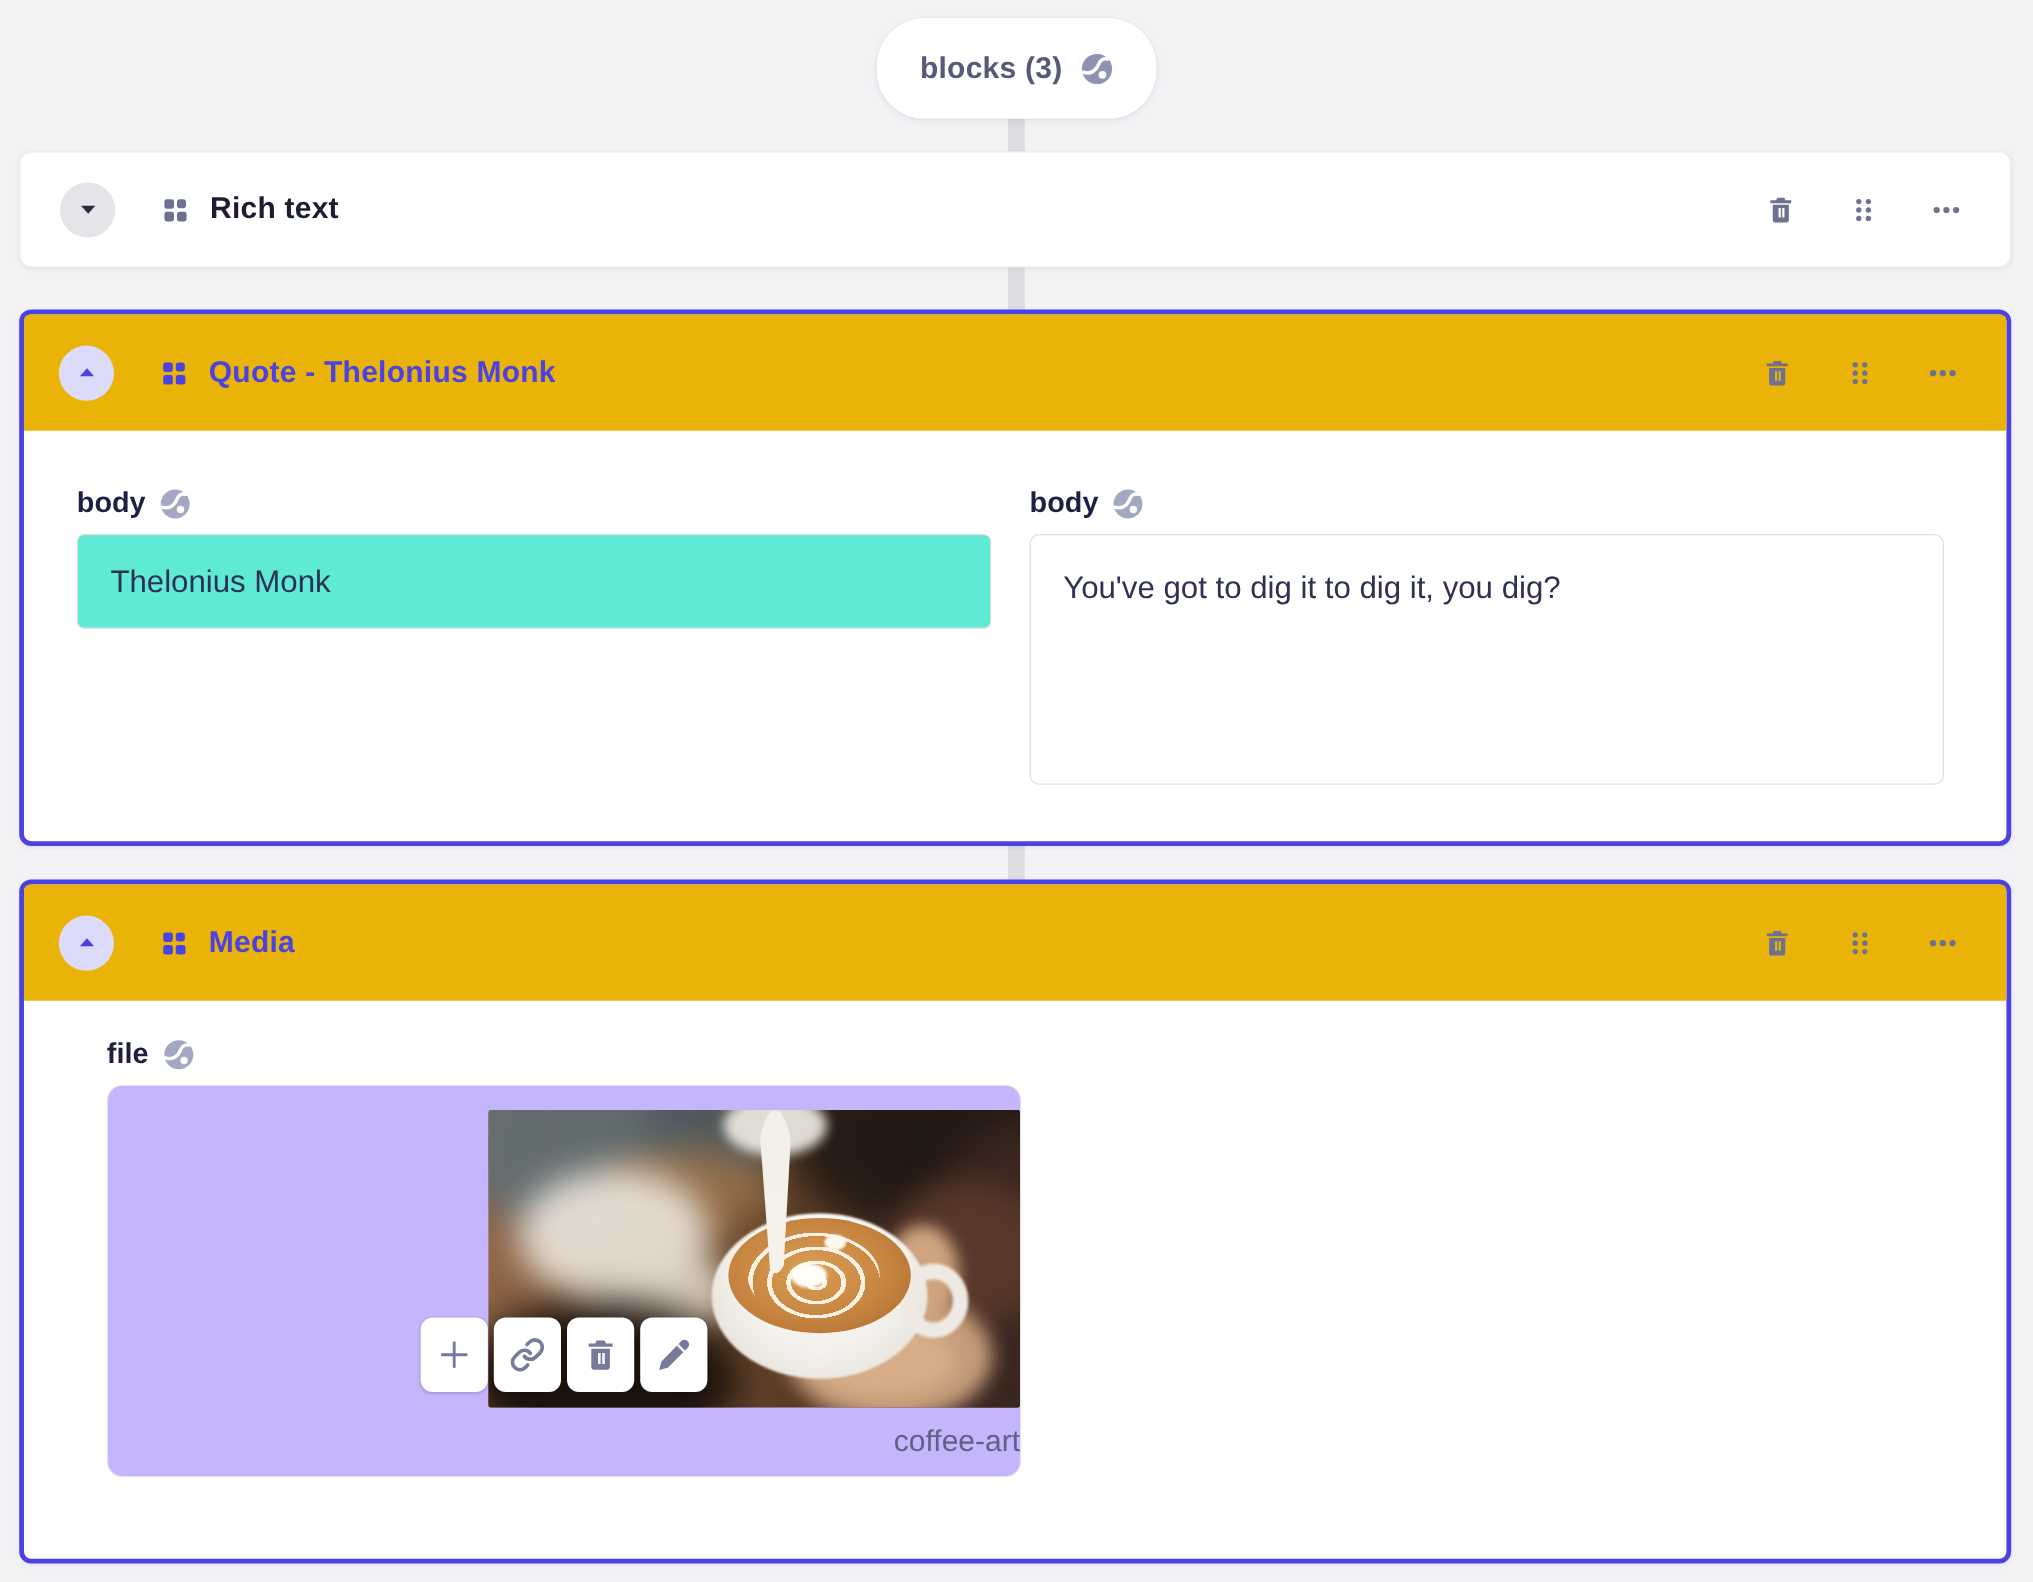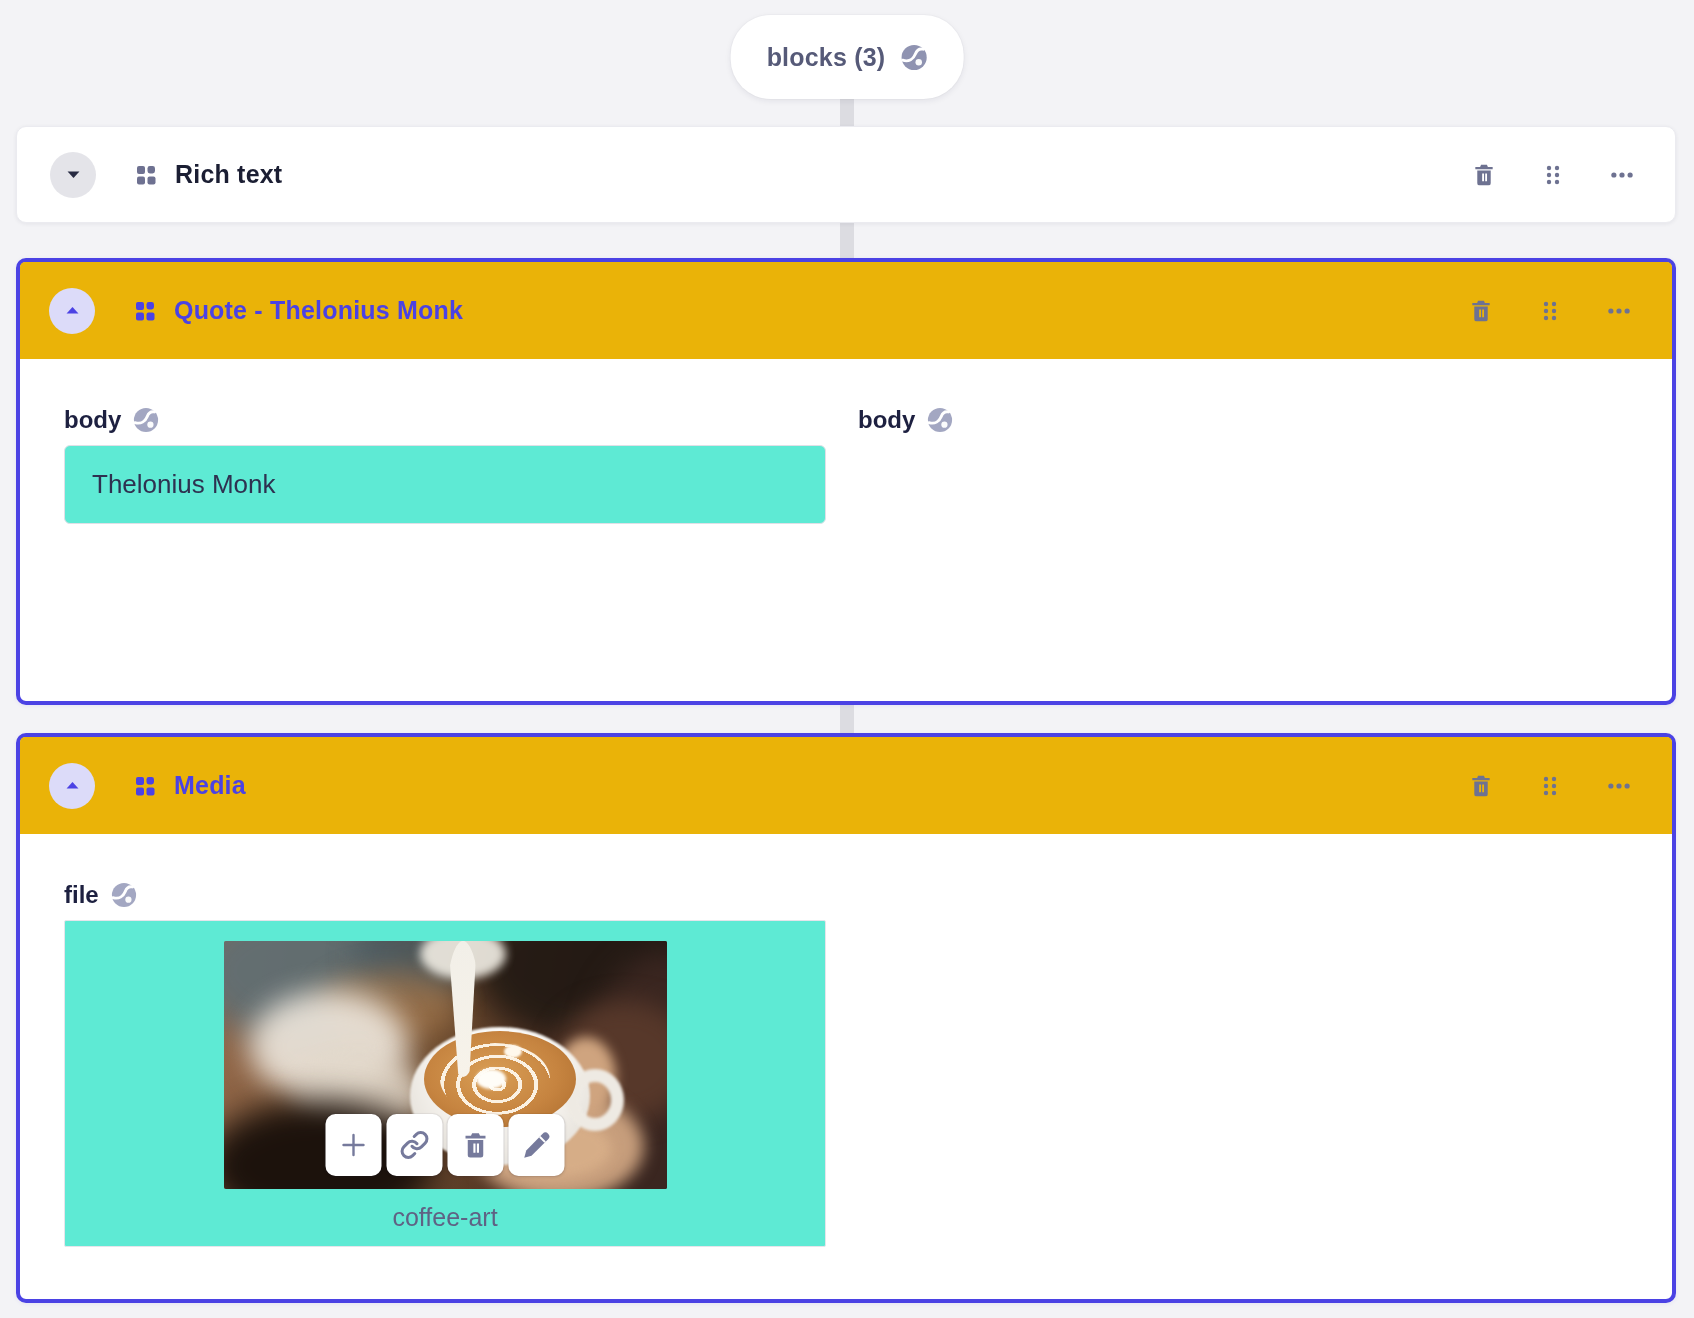--- a/index.html
+++ b/index.html
@@ -51,24 +51,24 @@
   .field-label { font-size:24px; font-weight:700; color:#1d2040; }
   .globe { color:#a3a7c2; flex:0 0 auto; }
   .text-input { width:100%; height:79px; border:1px solid #dfe0e7; border-radius:6px;
                 padding:0 27px; font-size:26px; color:#2e3150; background:#5eead4; outline:none;
                 font-family:"Liberation Sans", sans-serif; }
   .text-area { width:100%; height:209px; border:1px solid #dfe0e7; border-radius:8px;
                padding:24px 27px; font-size:26px; line-height:38px; color:#2e3150;
                background:#fff; resize:none; outline:none; font-family:"Liberation Sans", sans-serif; }
 
   
-  .content-media { padding:44px 52px 52px 44px; }
-  .file-box { width:762px; height:327px; background:#5eead4; border:1px solid #e5e5eb;
-              border-radius:2px; position:relative; display:flex; flex-direction:column;
-              align-items:center; padding-top:20px; cursor:pointer; }
+  .content-media { padding:28px 52px 52px 44px;margin-left:25px; }
+  .file-box { width:762px; height:327px; background:#c4b5fd; border:1px solid #e5e5eb;
+              border-radius:13px; position:relative; display:flex; flex-direction:column;
+              align-items:flex-end; padding-top:20px; cursor:pointer; }
   .caption { margin-top:14px; font-size:25px; color:#5f6284; }
 
   
   .coffee { position:relative; width:443px; height:248px; overflow:hidden; border-radius:2px;
             background:linear-gradient(100deg,#93684a 0%,#7e5838 28%,#6b4a2e 48%,#4e3122 68%,#3a241c 85%,#33201b 100%); }
   .coffee div { position:absolute; border-radius:50%; }
   .teal1    { left:-30px; top:-40px; width:200px; height:140px; background:#5c7078; filter:blur(16px); opacity:.85; }
   .teal2    { left:130px; top:-30px; width:120px; height:90px;  background:#475a64; filter:blur(14px); opacity:.8; }
   .darktop  { left:250px; top:-50px; width:230px; height:150px; background:#221a14; filter:blur(16px); opacity:.92; }
   .rightdark{ left:360px; top:10px;  width:160px; height:280px; background:#3a2620; filter:blur(14px); }
@@ -230,20 +230,21 @@
         <div class="label-row">
           <label class="field-label">body</label>
           <span class="globe">
             <svg width="26" height="26" viewBox="0 0 20 20">
               <circle cx="10" cy="10" r="9.3" fill="#a3a7c2"></circle>
               <path d="M1.5 12 C6 13.5 9.5 11 11 7.2 C12 4.6 14 3.2 16.6 3.8" stroke="#fff" stroke-width="2.2" fill="none" stroke-linecap="round"></path>
               <circle cx="13.4" cy="13.6" r="2.4" fill="#fff" opacity=".95"></circle>
             </svg>
           </span>
         </div>
+        <textarea class="text-area" style="">You've got to dig it to dig it, you dig?</textarea>
       </div>
     </div>
   </section>
 
   <section class="block selected b3">
     <header class="hdr">
       <button class="toggle">
         <svg width="19" height="19" viewBox="0 0 16 16">
             <path d="M3 10.5l5-5.5 5 5.5z" fill="currentColor"></path>
           </svg>

